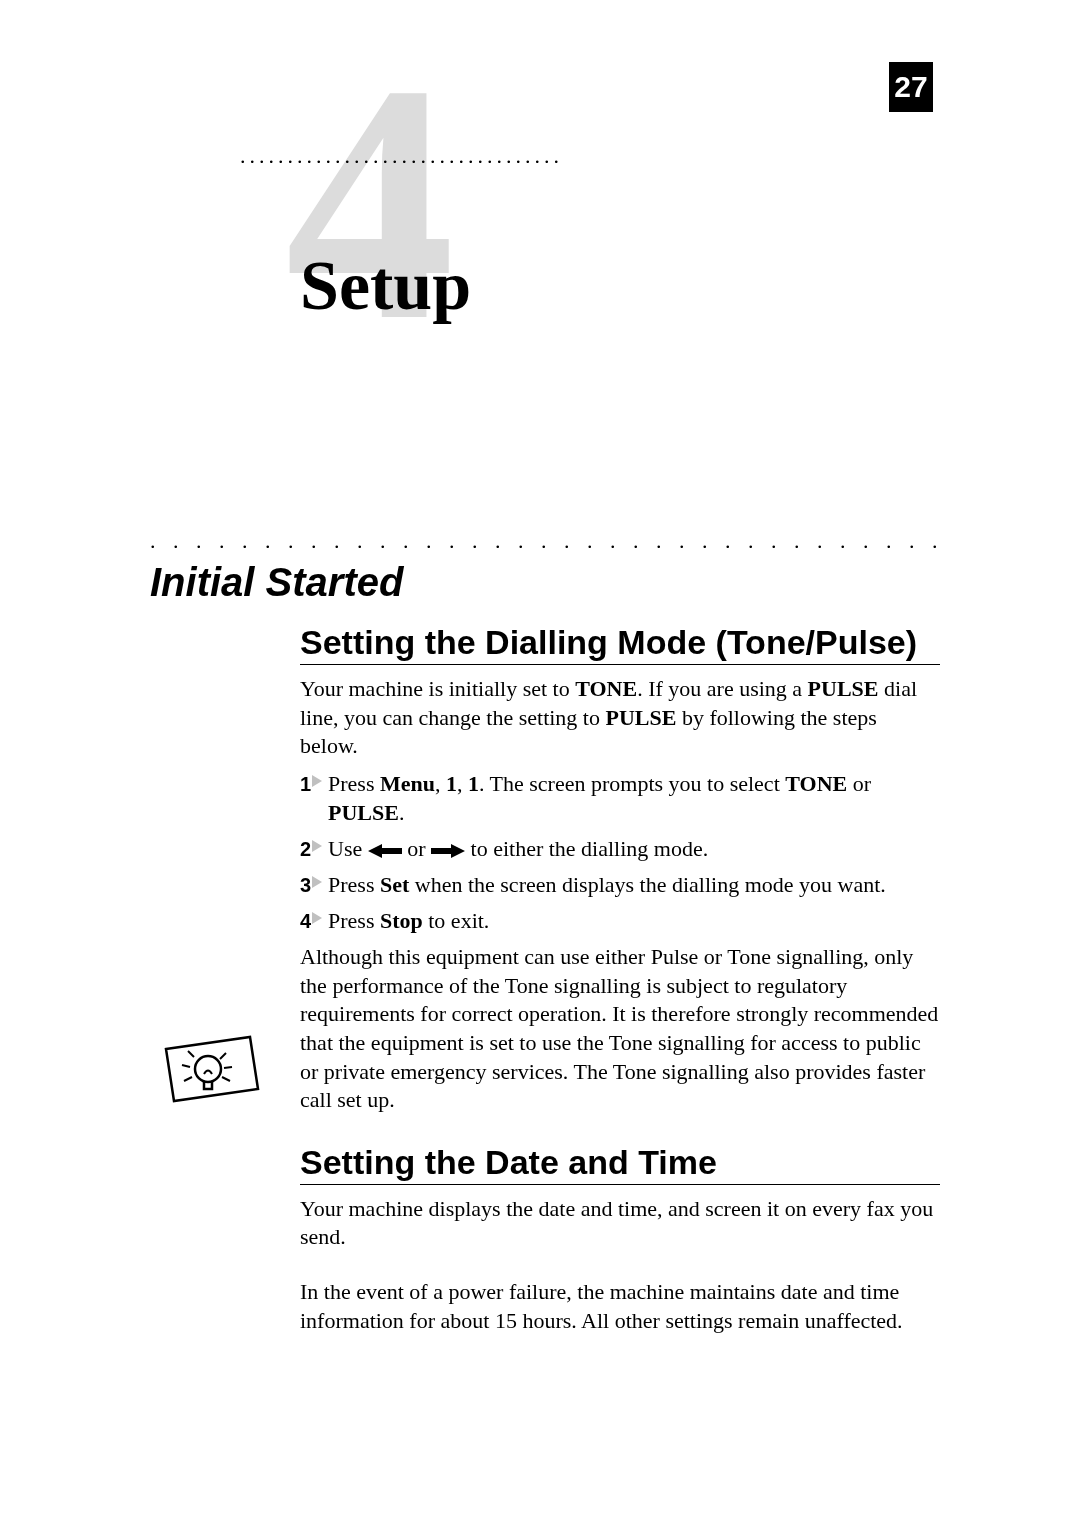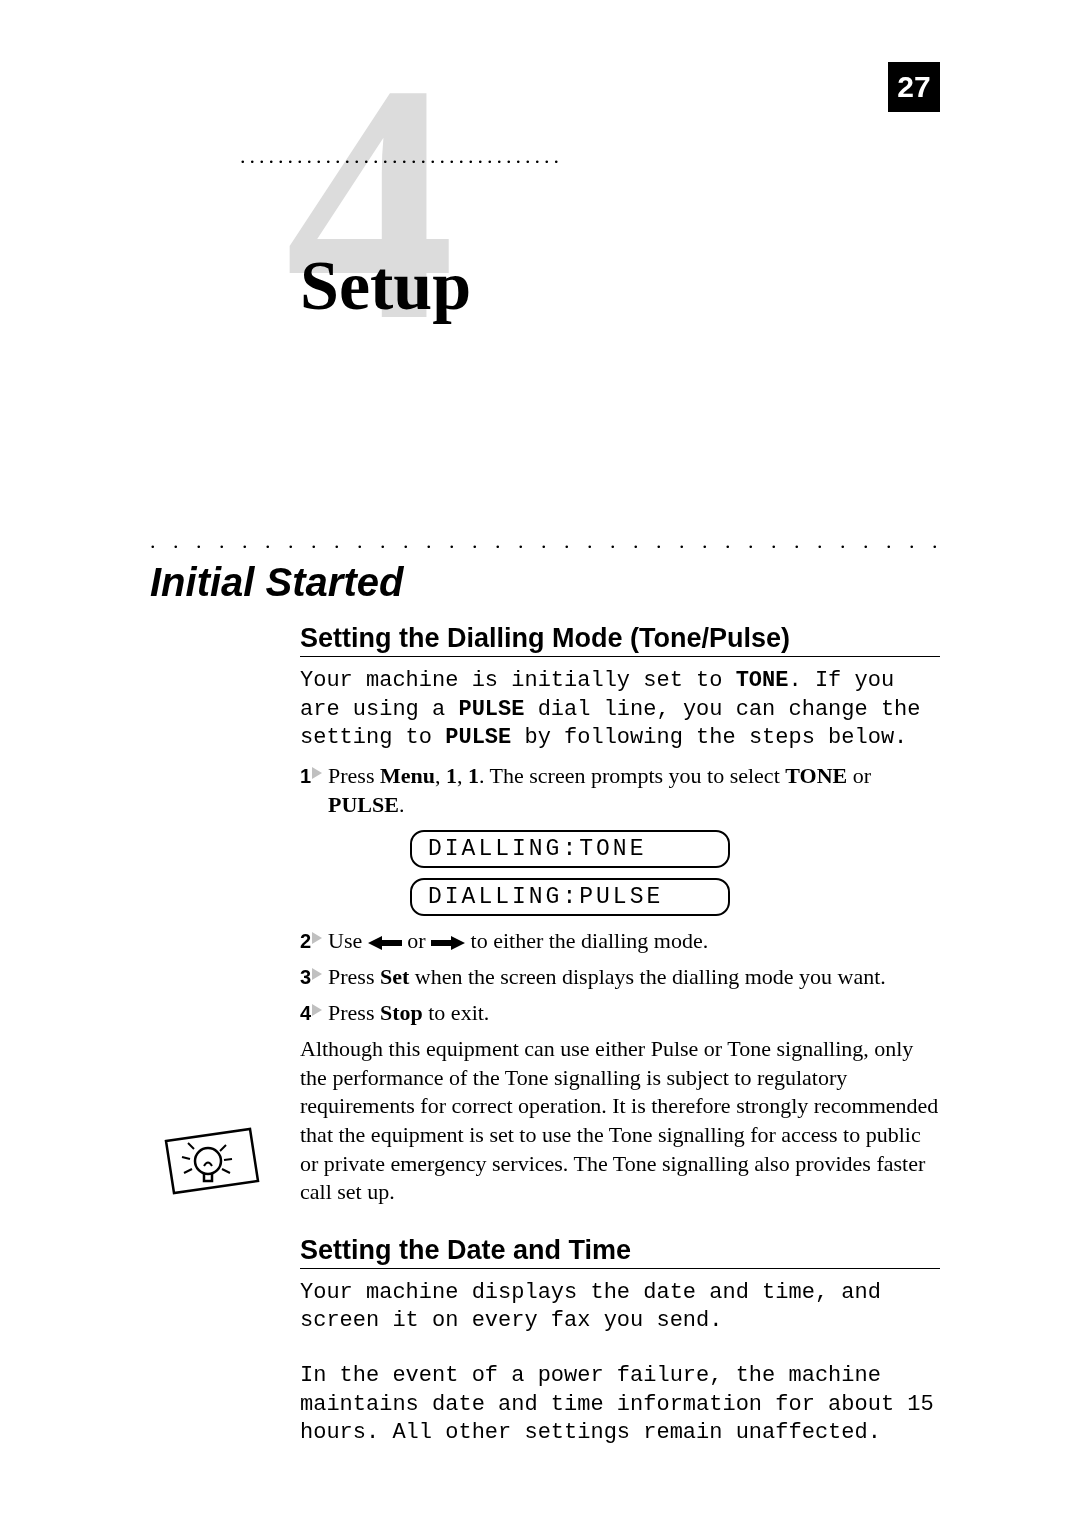--- a/index.html
+++ b/index.html
@@ -8,22 +8,22 @@
     background: #fff;
     color: #000;
     width: 1080px;
     height: 1526px;
     position: relative;
     padding: 60px 140px 60px 150px;
   }
   .page-number-box {
     position: absolute;
     top: 62px;
-    right: 140px;
-    width: 52px;
+    right: 147px;
+    width: 44px;
     height: 50px;
     background: #000;
     color: #fff;
     font-family: Arial, Helvetica, sans-serif;
     font-weight: bold;
     font-size: 30px;
     display: flex;
     align-items: center;
     justify-content: center;
   }
@@ -83,27 +83,27 @@
     font-size: 40px;
     margin-top: 6px;
   }
   .content-col {
     margin-left: 150px;
     margin-top: 18px;
   }
   .sub-heading {
     font-family: Arial, Helvetica, sans-serif;
     font-weight: bold;
-    font-size: 27px;
+    font-size: 34px;
     border-bottom: 1px solid #000;
     padding-bottom: 2px;
     margin-bottom: 10px;
   }
   .body-text {
-    font-family: Liberation Mono, monospace;
+    font-family: Liberation Serif, serif;
     font-size: 22px;
     line-height: 1.3;
     margin-bottom: 8px;
   }
   .body-text .bold { font-weight: bold; }
   .step-row {
     display: flex;
     align-items: flex-start;
     margin-top: 6px;
     font-size: 22px;
@@ -194,24 +194,20 @@
     <span>Your machine is initially set to </span><span class="bold">TONE</span><span>. If you are using a </span><span class="bold">PULSE</span><span> dial line, you can change the setting to </span><span class="bold">PULSE</span><span> by following the steps below.</span>
   </p>
 
   <div class="step-row">
     <span class="step-num"><span class="num">1</span><span class="tri"></span></span>
     <span class="step-text">
       <span>Press </span><span class="bold">Menu</span><span>, </span><span class="bold">1</span><span>, </span><span class="bold">1</span><span>. The screen prompts you to select </span><span class="bold">TONE</span><span> or </span><span class="bold">PULSE</span><span>.</span>
     </span>
   </div>
 
-  <div class="lcd-stack">
-    <div class="lcd">DIALLING:TONE</div>
-    <div class="lcd">DIALLING:PULSE</div>
-  </div>
 
   <div class="step-row">
     <span class="step-num"><span class="num">2</span><span class="tri"></span></span>
     <span class="step-text">
       <span>Use </span>
       <span class="arrow-left">
         <svg width="34" height="14" viewBox="0 0 34 14">
             <polygon points="0,7 14,0 14,4 34,4 34,10 14,10 14,14" fill="#000"></polygon>
           </svg>
       </span>

